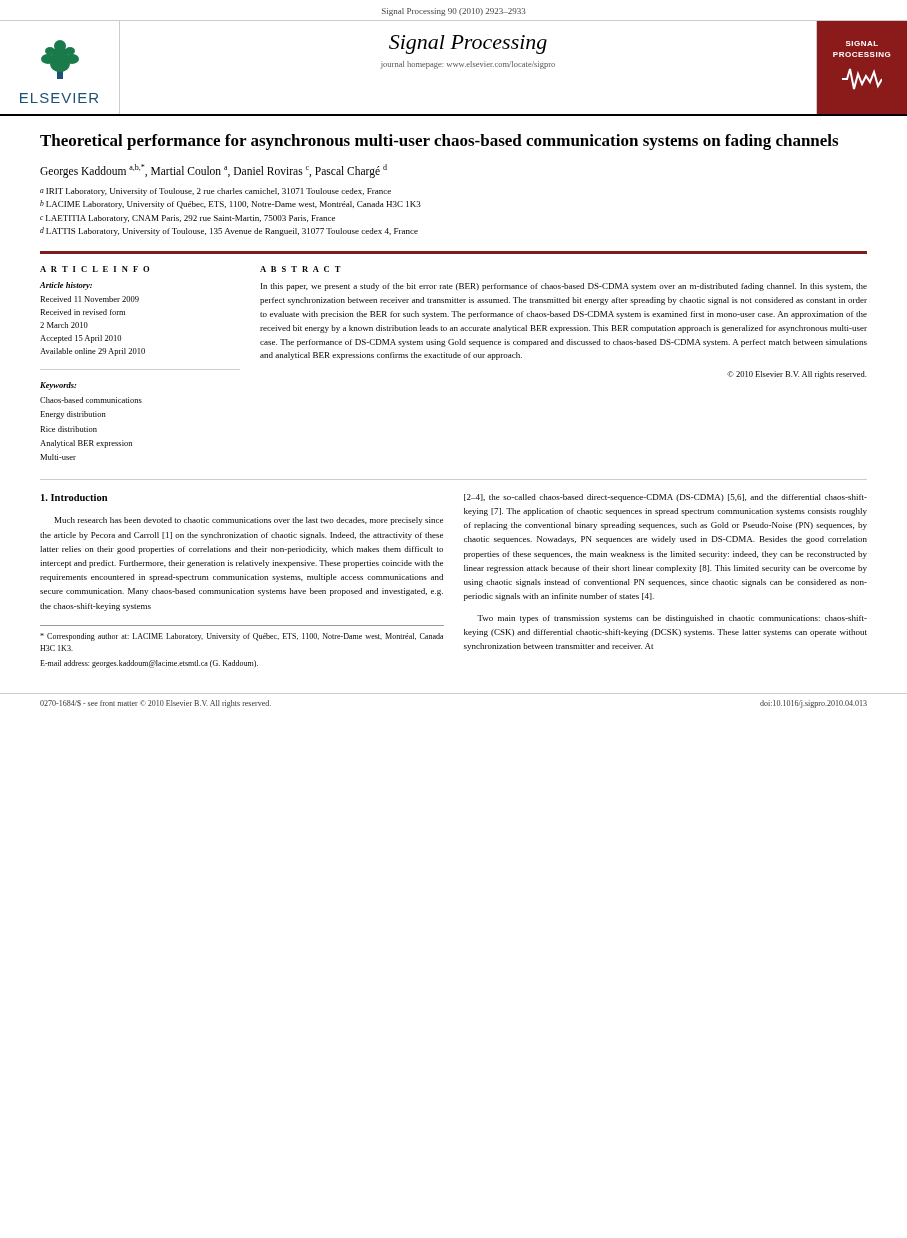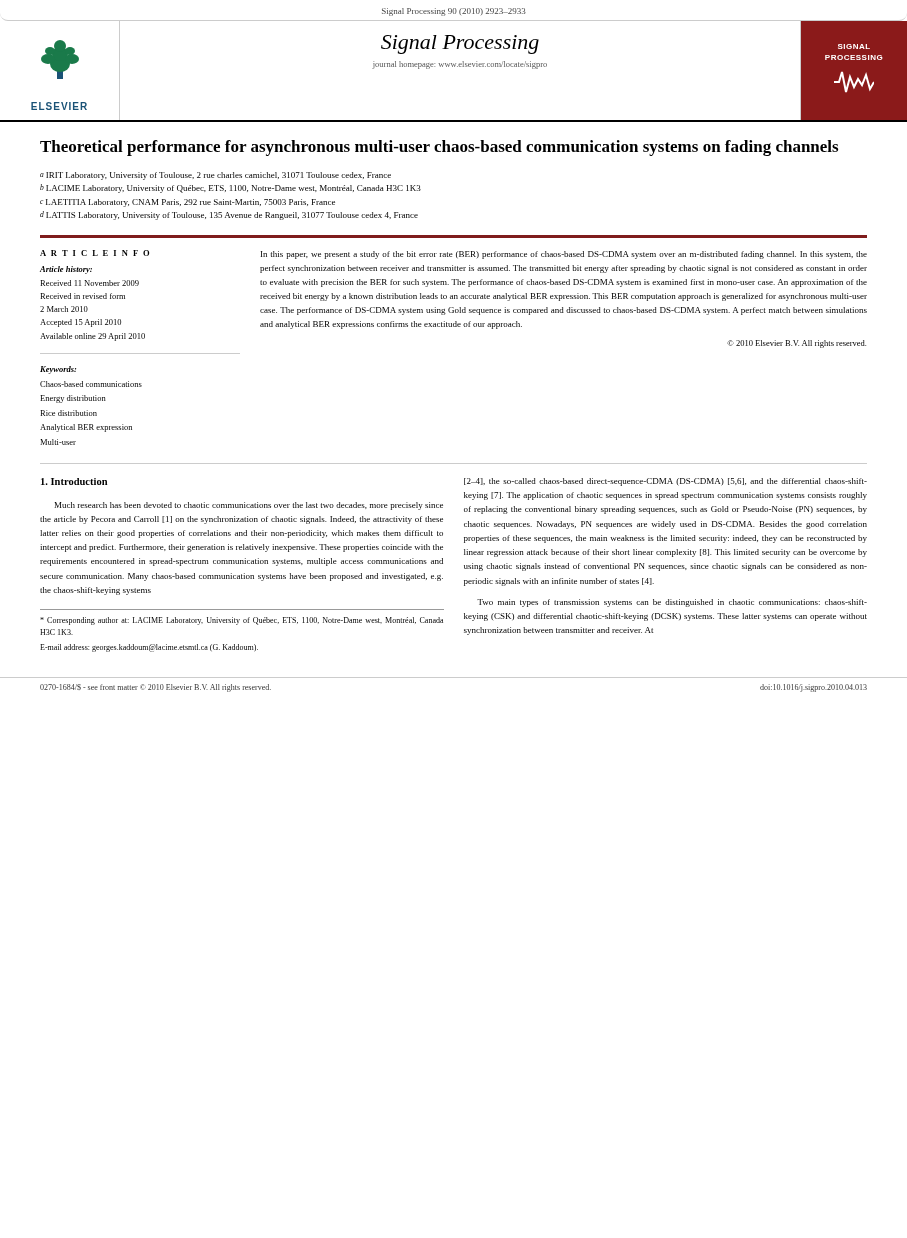--- a/index.html
+++ b/index.html
@@ -18,21 +18,20 @@
       background: #fff;
     }
 
     
     .top-bar {
       text-align: center;
       font-size: 9px;
       color: #444;
       padding: 6px 0 4px;
       border-bottom: 1px solid #ccc;
-      border-radius: 8px;
     }
 
     
     .journal-header {
       display: flex;
       align-items: stretch;
       border-bottom: 2px solid #000;
       padding: 0;
     }
 
@@ -48,26 +47,26 @@
     .elsevier-logo {
       text-align: center;
     }
 
     .elsevier-logo .logo-tree {
       width: 60px;
       height: 55px;
     }
 
     .elsevier-logo .elsevier-text {
-      font-size: 10px;
-      font-weight: bold;
+      font-size: 15px;
+      font-weight: normal;
       color: #1a5276;
       letter-spacing: 1px;
       font-family: Arial, sans-serif;
-      margin-top: 15px;
+      margin-top: 3px;
     }
 
     .journal-header-center {
       flex: 1;
       padding: 6px 10px;
       text-align: center;
       border-right: 1px solid #ccc;
     }
 
     .sciencedirect-line {
@@ -88,21 +87,21 @@
       color: #000;
       margin: 2px 0 4px;
     }
 
     .journal-homepage {
       font-size: 8.5px;
       color: #555;
     }
 
     .journal-header-right {
-      width: 106px;
+      width: 90px;
       background: #8b1a1a;
       display: flex;
       flex-direction: column;
       align-items: center;
       justify-content: center;
       padding: 5px;
     }
 
     .signal-processing-badge {
       text-align: center;
@@ -345,20 +344,26 @@
         </svg>
       </div>
     </div>
 
   </div>
 
   <div class="main-content">
 
     <div class="paper-title">Theoretical performance for asynchronous multi-user chaos-based communication systems on fading channels</div>
 
+    <div class="authors">
+      <span>Georges Kaddoum <sup class="author-sup">a,b,*</sup></span>,
+      <span> Martial Coulon <sup class="author-sup">a</sup></span>,
+      <span> Daniel Roviras <sup class="author-sup">c</sup></span>,
+      <span> Pascal Chargé <sup class="author-sup">d</sup></span>
+    </div>
 
     <div class="affiliations">
       <div class="affiliation-line">
         <span class="aff-sup">a</span>
         <span>IRIT Laboratory, University of Toulouse, 2 rue charles camichel, 31071 Toulouse cedex, France</span>
       </div>
       <div class="affiliation-line">
         <span class="aff-sup">b</span>
         <span>LACIME Laboratory, University of Québec, ETS, 1100, Notre-Dame west, Montréal, Canada H3C 1K3</span>
       </div>
@@ -392,20 +397,21 @@
           <span class="kw-label">Keywords:</span>
           <span class="keyword-item">Chaos-based communications</span>
           <span class="keyword-item">Energy distribution</span>
           <span class="keyword-item">Rice distribution</span>
           <span class="keyword-item">Analytical BER expression</span>
           <span class="keyword-item">Multi-user</span>
         </div>
       </div>
 
       <div class="abstract-col">
+        <div class="section-heading">A B S T R A C T</div>
         <div class="abstract-text">In this paper, we present a study of the bit error rate (BER) performance of chaos-based DS-CDMA system over an m-distributed fading channel. In this system, the perfect synchronization between receiver and transmitter is assumed. The transmitted bit energy after spreading by chaotic signal is not considered as constant in order to evaluate with precision the BER for such system. The performance of chaos-based DS-CDMA system is examined first in mono-user case. An approximation of the received bit energy by a known distribution leads to an accurate analytical BER expression. This BER computation approach is generalized for asynchronous multi-user case. The performance of DS-CDMA system using Gold sequence is compared and discussed to chaos-based DS-CDMA system. A perfect match between simulations and analytical BER expressions confirms the exactitude of our approach.</div>
         <div class="copyright-line">© 2010 Elsevier B.V. All rights reserved.</div>
       </div>
 
     </div>
 
     <hr class="section-divider">
 
     <div class="body-columns">
 

